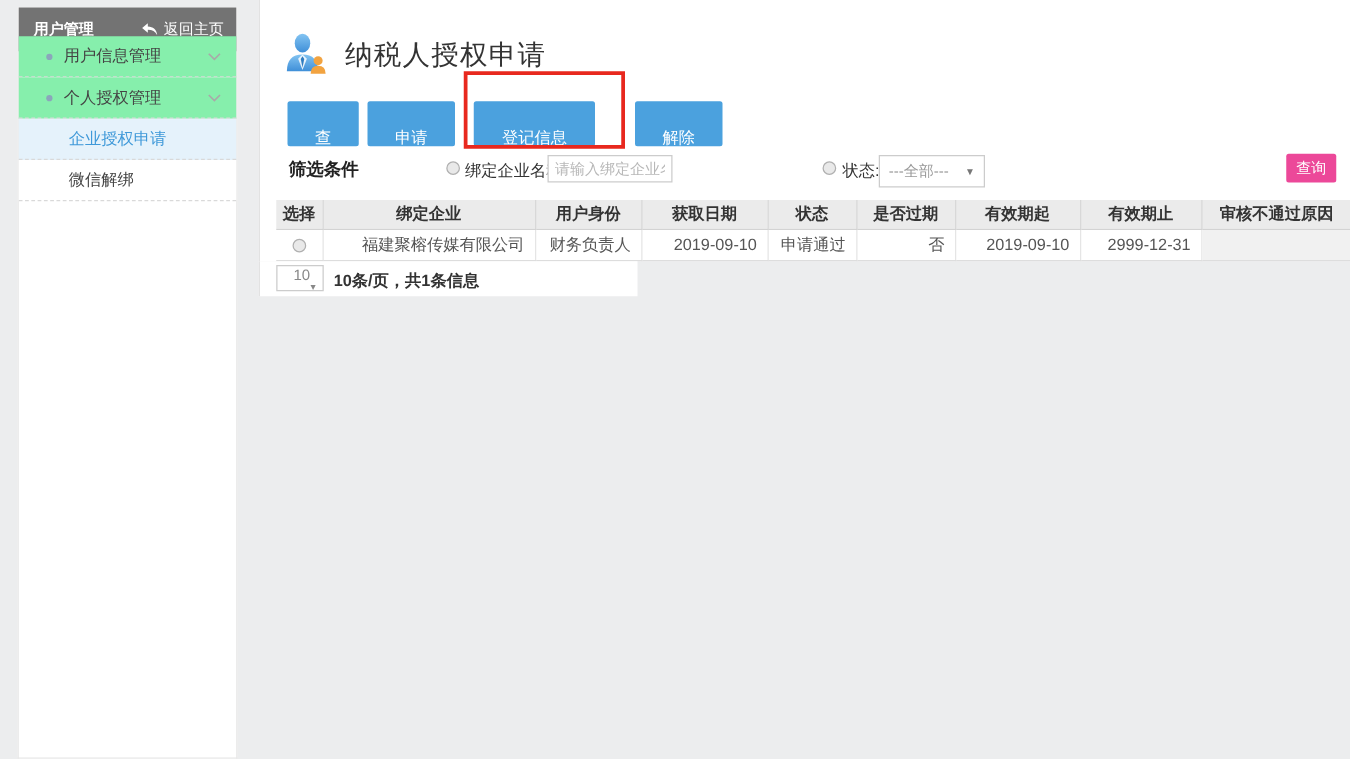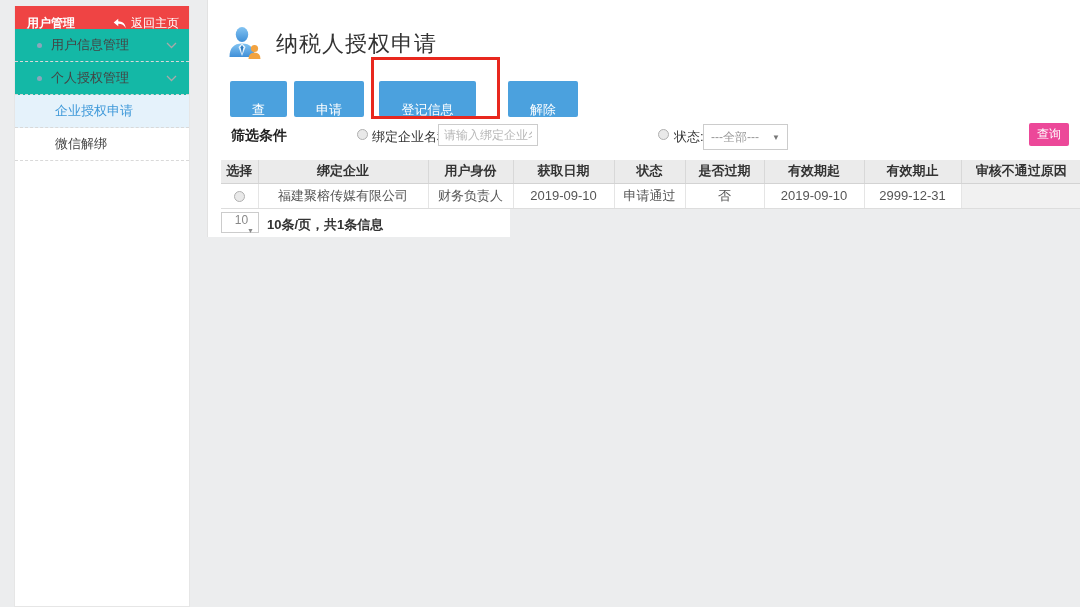--- a/index.html
+++ b/index.html
@@ -12,32 +12,32 @@
     color:#333;
   }
 
   
   .sidebar {
     position:absolute; left:14px; top:6px; width:176px; bottom:0;
     background:#ffffff; border:1px solid #e6e6e6; border-top:none;
   }
   .sidebar-header {
     position:absolute; left:0; top:0; right:0; height:35px;
-    background:#ef4444; color:#fff;
+    background:#737373; color:#fff;
     display:flex; align-items:center; justify-content:space-between;
     padding:0 10px 0 12px; font-size:12px;gap:14px;
   }
   .sidebar-header .sb-title { font-weight:bold; }
   .back-link { display:flex; align-items:center; gap:4px; cursor:pointer; }
   .back-link svg { display:block; }
   .menu { position:absolute; top:23px; left:0; right:0; }
   .menu-item {
     height:33px; display:flex; align-items:center;
     padding:0 12px 0 22px; font-size:13px; color:#444;
-    border-bottom:1px dashed #d9d9d9; background:#14b8a6; cursor:pointer;
+    border-bottom:1px dashed #d9d9d9; background:#86efac; cursor:pointer;
   }
   .menu-item .bullet {
     width:5px; height:5px; border-radius:50%; background:#8ba6bb;
     margin-right:9px; flex:0 0 auto;
   }
   .menu-item .chev { margin-left:auto; }
   .sub-item {
     height:33px; display:flex; align-items:center;
     padding-left:40px; font-size:13px; color:#444;
     border-bottom:1px dashed #d9d9d9; background:#fff; cursor:pointer;font-family:Liberation Mono, monospace;
@@ -108,21 +108,21 @@
 
   
   .grid { position:absolute; left:13px; top:160px; right:0; border-collapse:collapse; table-layout:fixed; width:860px; }
   .grid th {
     background:#ebebeb; height:23px; font-size:13px; font-weight:bold; color:#333;
     border-right:1px solid #d8d8d8; border-bottom:1px solid #d3d3d3; text-align:center;
   }
   .grid td {
     background:#fff; height:25px; font-size:13px; color:#555;
     border-right:1px solid #e5e5e5; border-bottom:1px solid #ddd;
-    padding:0 8px; text-align:center; white-space:nowrap; overflow:hidden;
+    padding:0 8px; text-align:right; white-space:nowrap; overflow:hidden;
   }
   .grid th:last-child, .grid td:last-child { border-right:none; }
   .grid td.center { text-align:center; padding:0; }
   .grid td.empty-cell { background:#f1f1f1; }
   .row-radio {
     width:11px; height:11px; border-radius:50%; display:inline-block;
     background:#e9e9e9; border:1px solid #b0b0b0; vertical-align:middle; cursor:pointer;
   }
 
   

